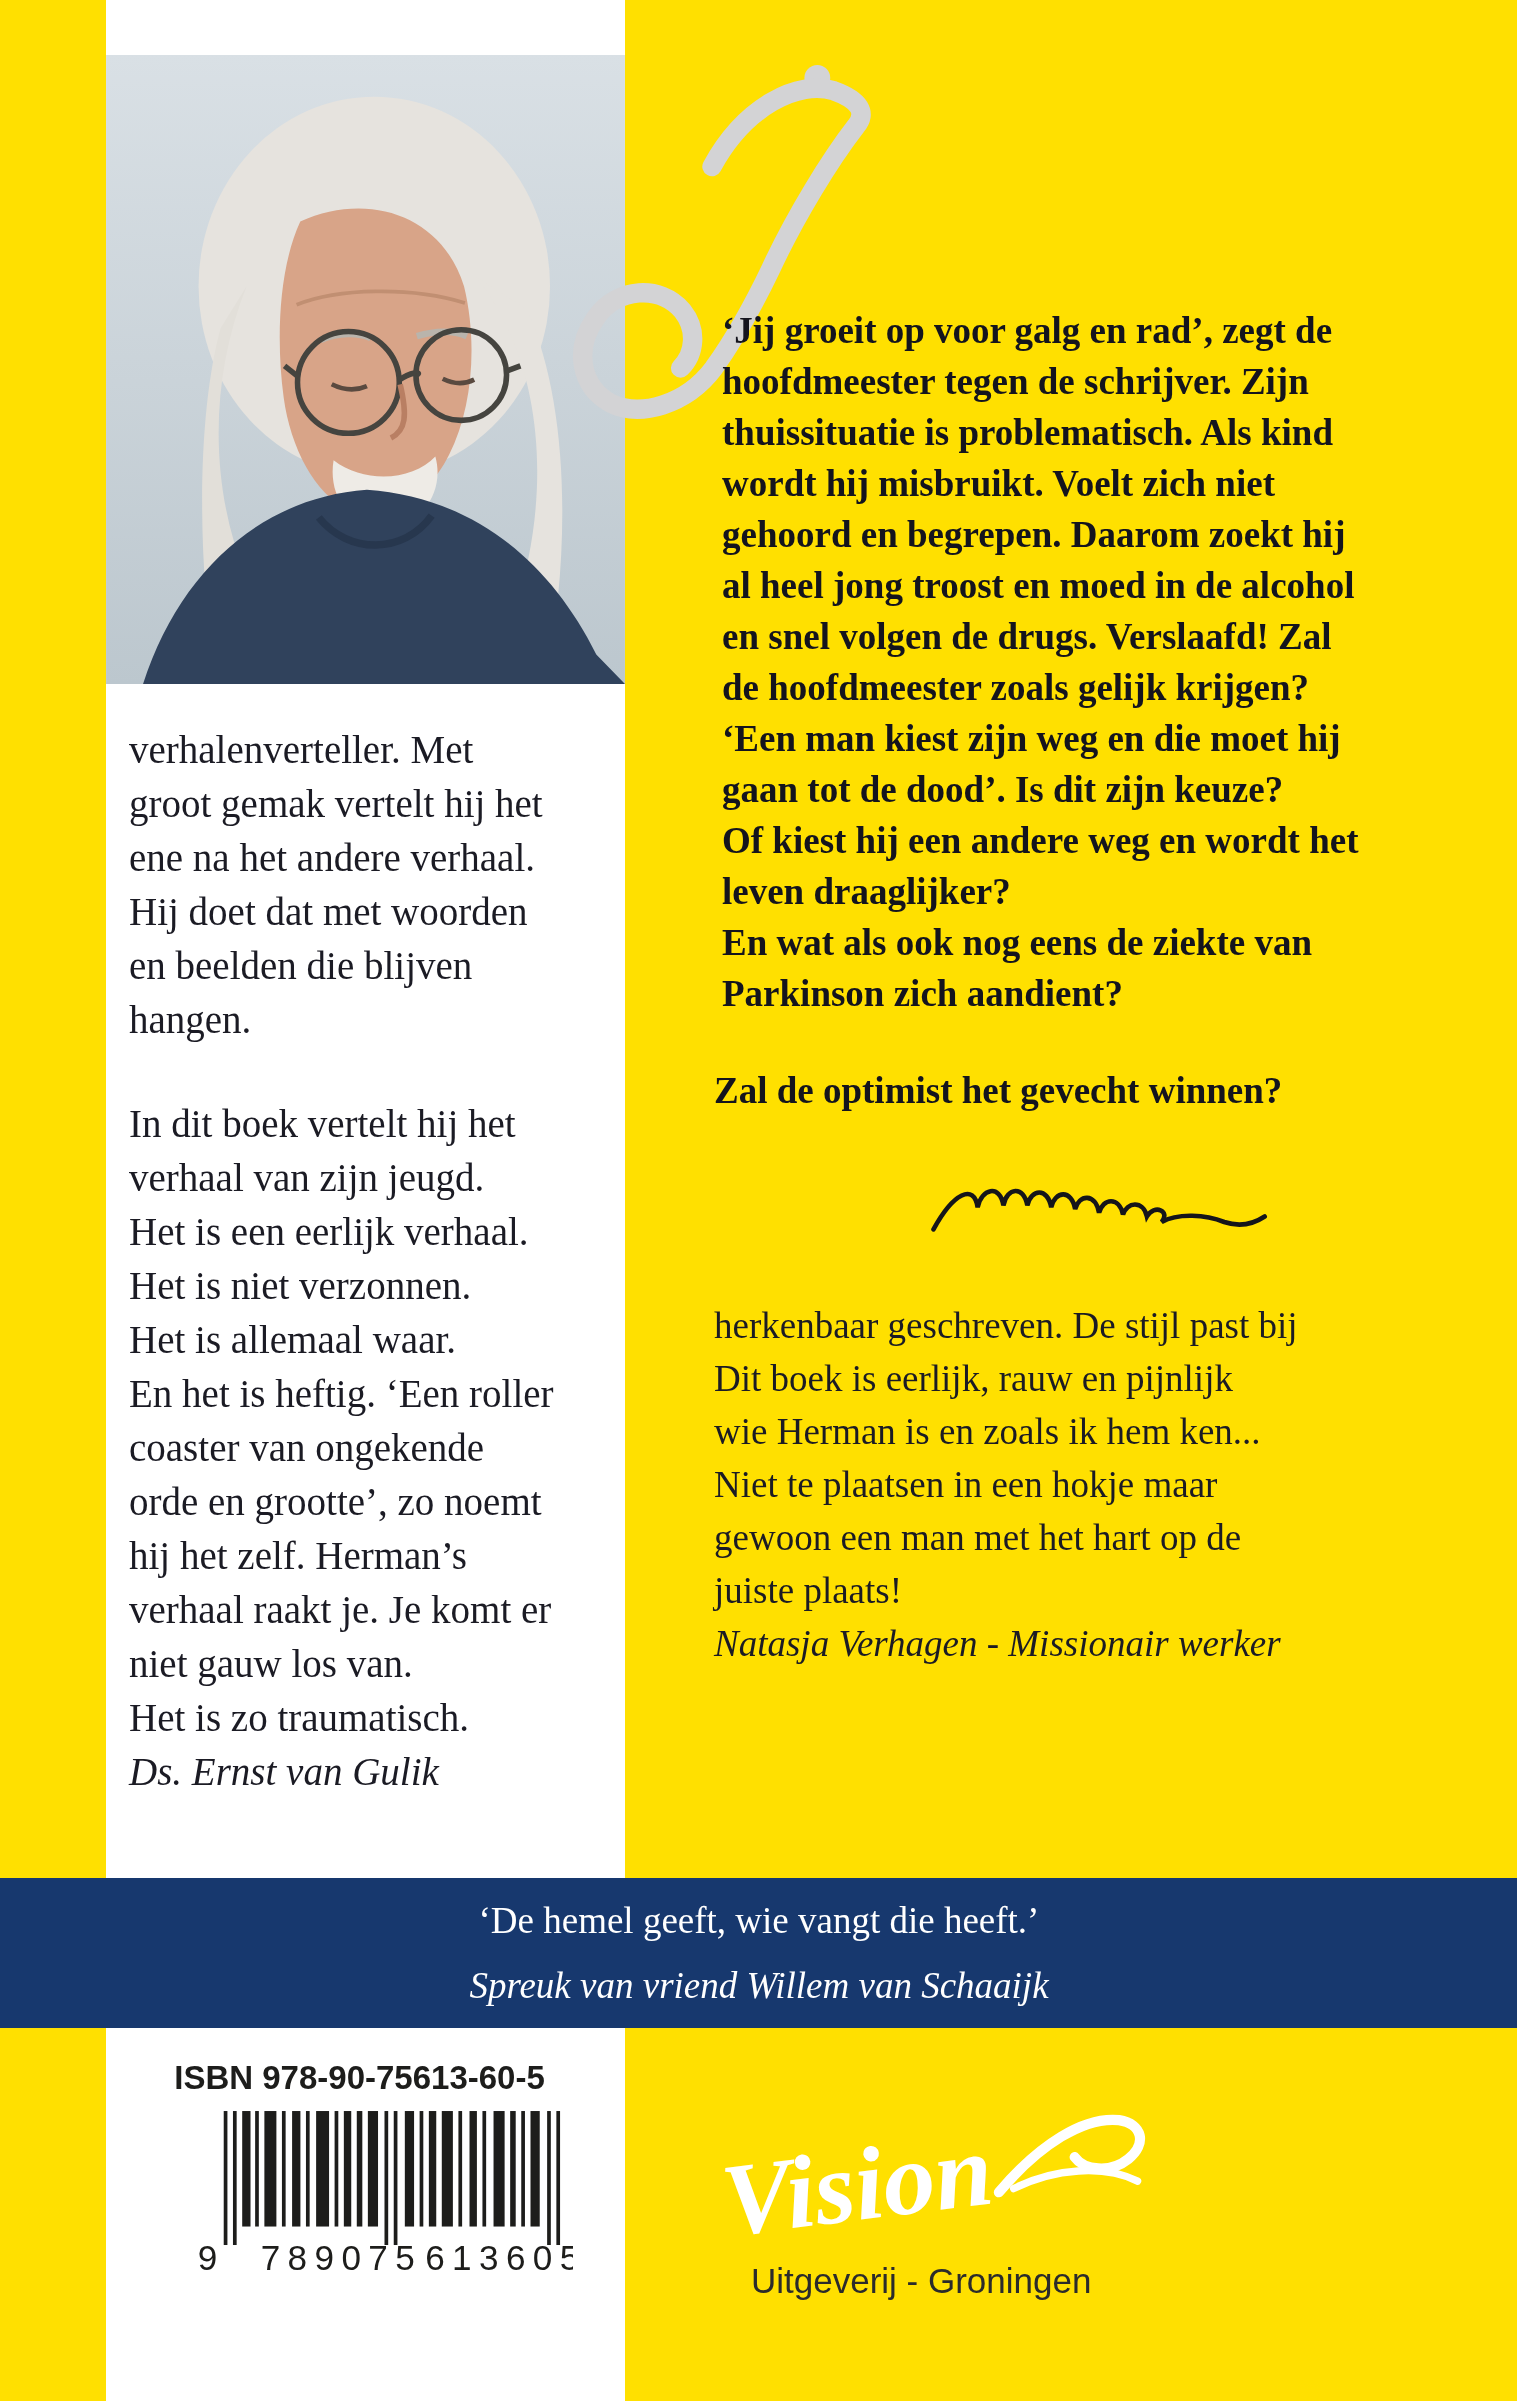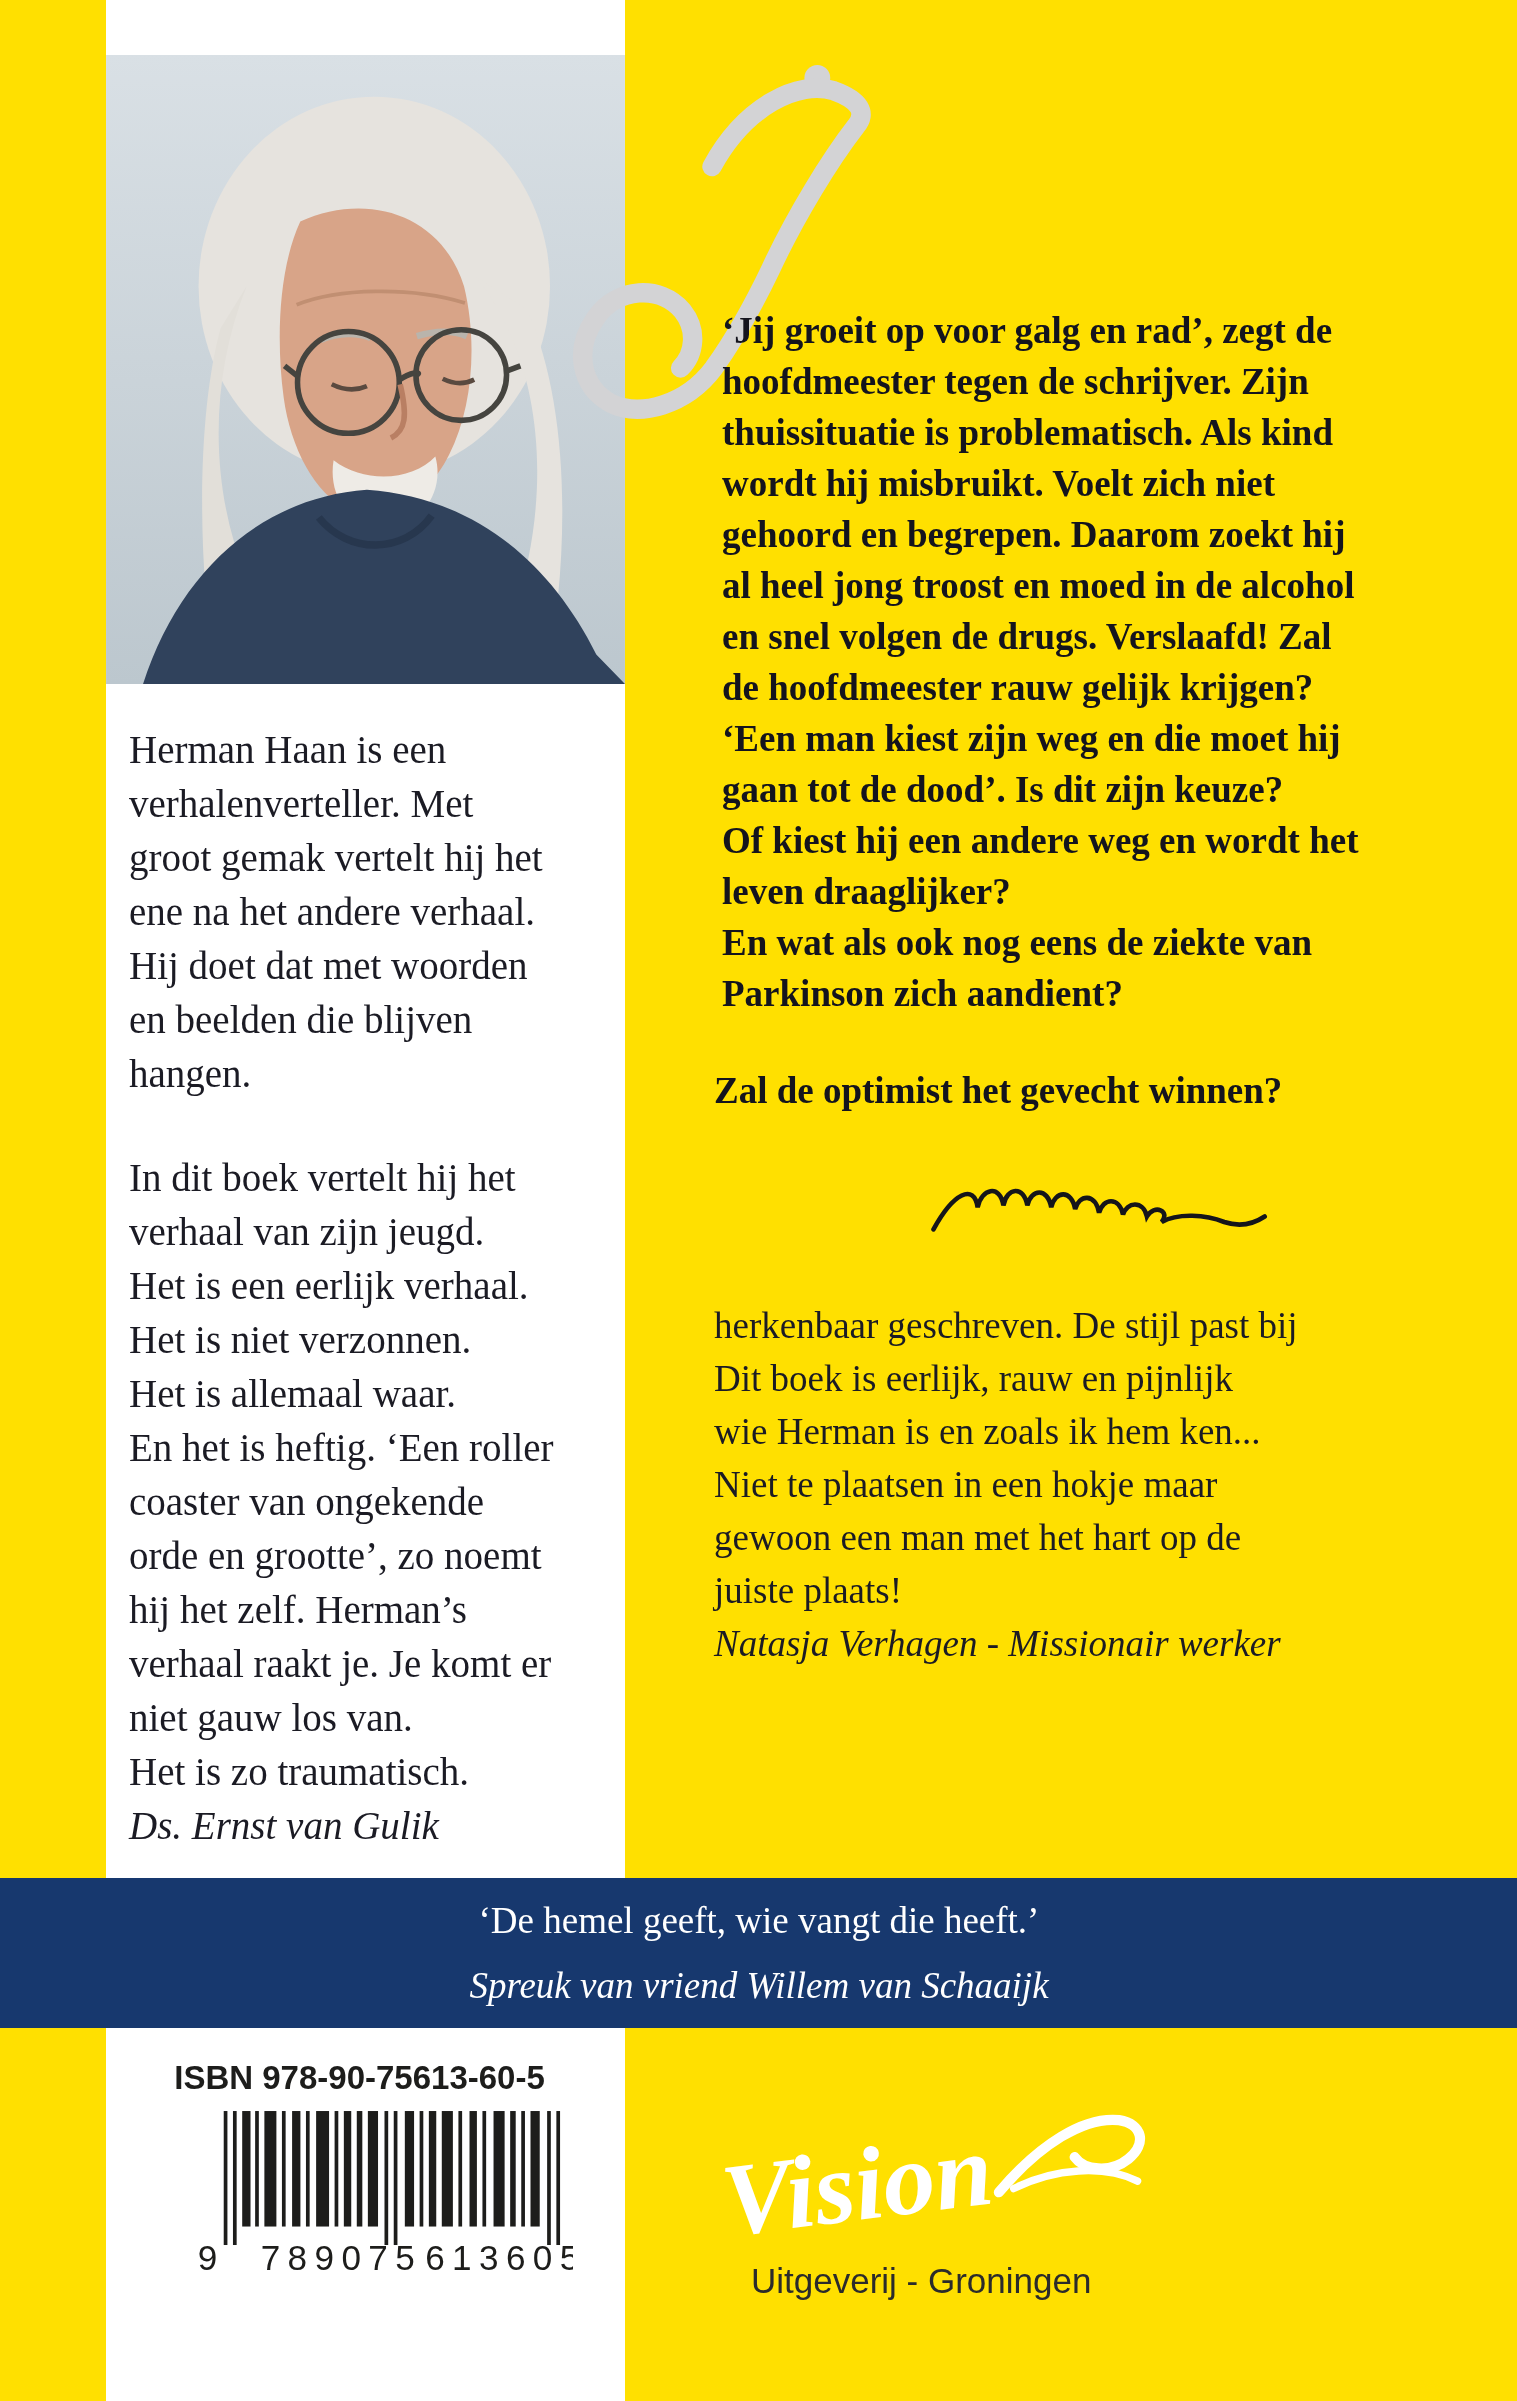--- a/index.html
+++ b/index.html
@@ -106,21 +106,20 @@
              C 898 172, 860 234, 834 290
              C 812 336, 792 370, 772 398
              C 742 438, 692 452, 660 436
              C 628 418, 620 378, 644 344
              C 668 310, 714 308, 738 336
              C 754 356, 752 382, 736 398" fill="none" stroke="#d3d3d5" stroke-width="21" stroke-linecap="round" stroke-linejoin="round"></path>
   </svg>
 
   <div class="left-col">
     <div class="para1">
-        <div class="tline">Herman Haan is een</div>
         <div class="tline">verhalenverteller. Met</div>
         <div class="tline">groot gemak vertelt hij het</div>
         <div class="tline">ene na het andere verhaal.</div>
         <div class="tline">Hij doet dat met woorden</div>
         <div class="tline">en beelden die blijven</div>
         <div class="tline">hangen.</div>
       </div>
     <div class="para2">
         <div class="tline">In dit boek vertelt hij het</div>
         <div class="tline">verhaal van zijn jeugd.</div>
@@ -139,21 +138,21 @@
   </div>
 
   <div class="right-col">
       <div class="tline">‘Jij groeit op voor galg en rad’, zegt de</div>
       <div class="tline">hoofdmeester tegen de schrijver. Zijn</div>
       <div class="tline">thuissituatie is problematisch. Als kind</div>
       <div class="tline">wordt hij misbruikt. Voelt zich niet</div>
       <div class="tline">gehoord en begrepen. Daarom zoekt hij</div>
       <div class="tline">al heel jong troost en moed in de alcohol</div>
       <div class="tline">en snel volgen de drugs. Verslaafd! Zal</div>
-      <div class="tline">de hoofdmeester rauw gelijk krijgen?</div>
+      <div class="tline">de hoofdmeester zoals gelijk krijgen?</div>
       <div class="tline">‘Een man kiest zijn weg en die moet hij</div>
       <div class="tline">gaan tot de dood’. Is dit zijn keuze?</div>
       <div class="tline">Of kiest hij een andere weg en wordt het</div>
       <div class="tline">leven draaglijker?</div>
       <div class="tline">En wat als ook nog eens de ziekte van</div>
       <div class="tline">Parkinson zich aandient?</div>
     </div>
 
   <div class="closing-question">Zal de optimist het gevecht winnen?</div>
 

